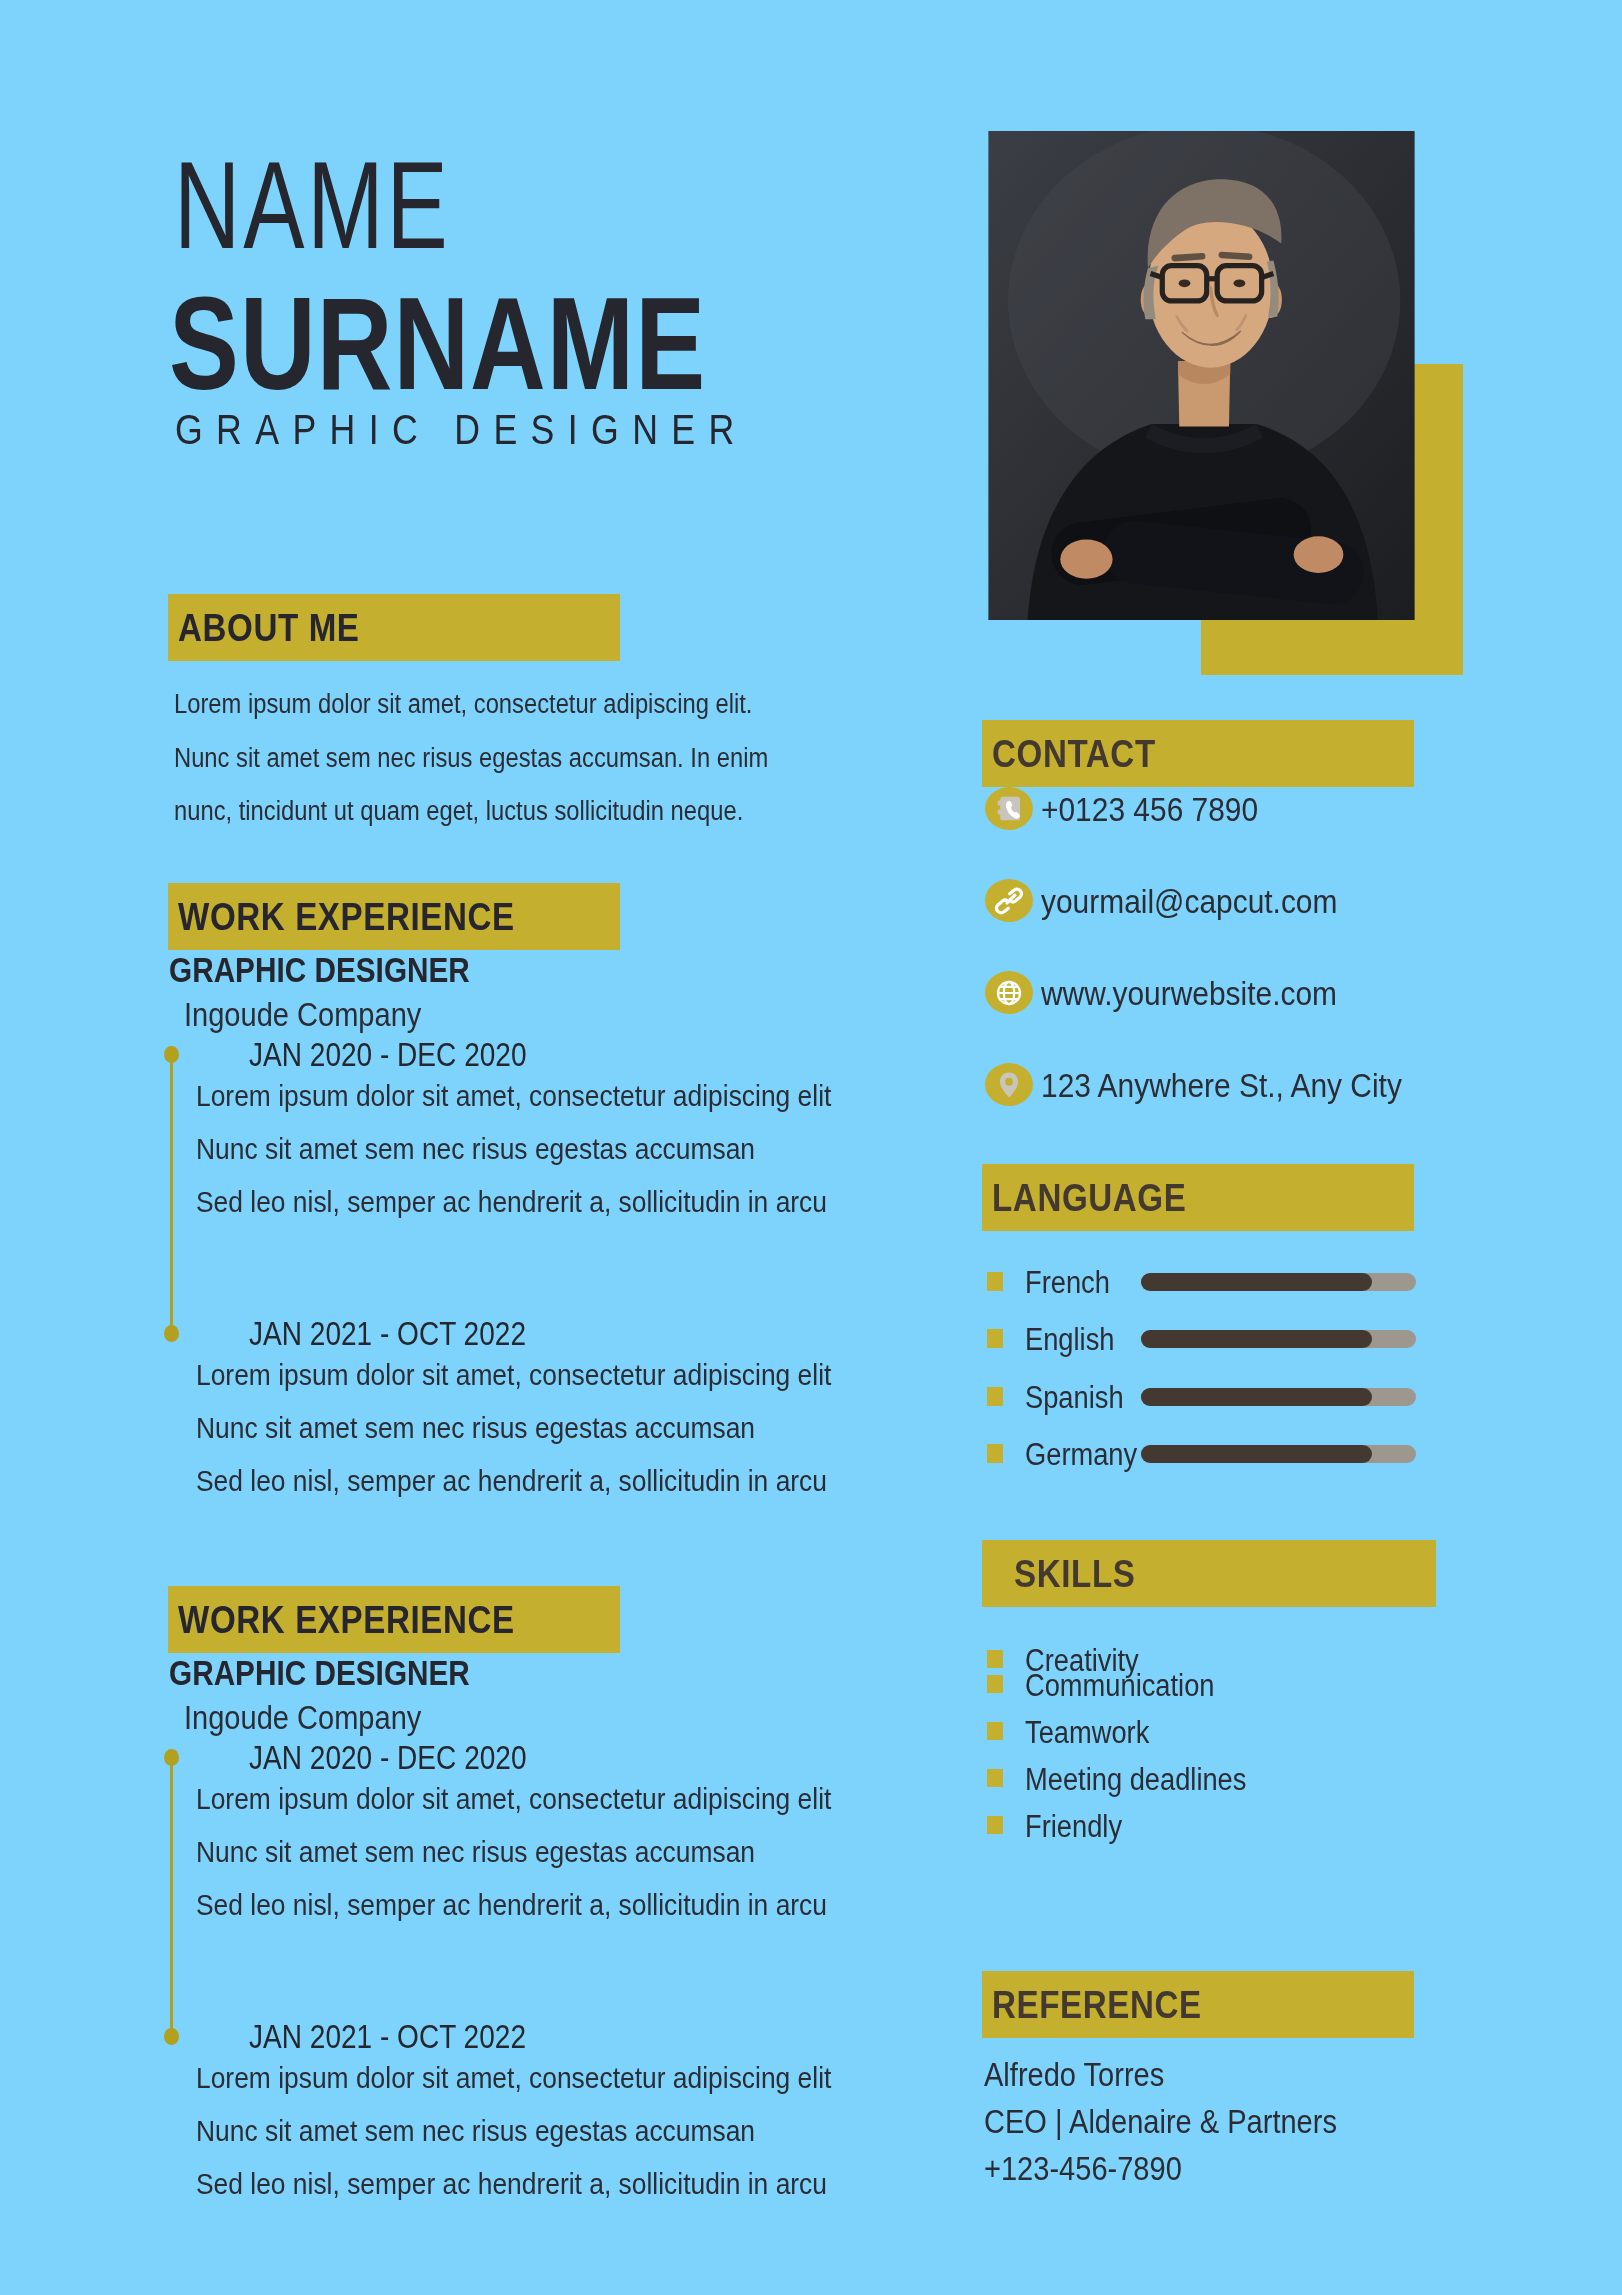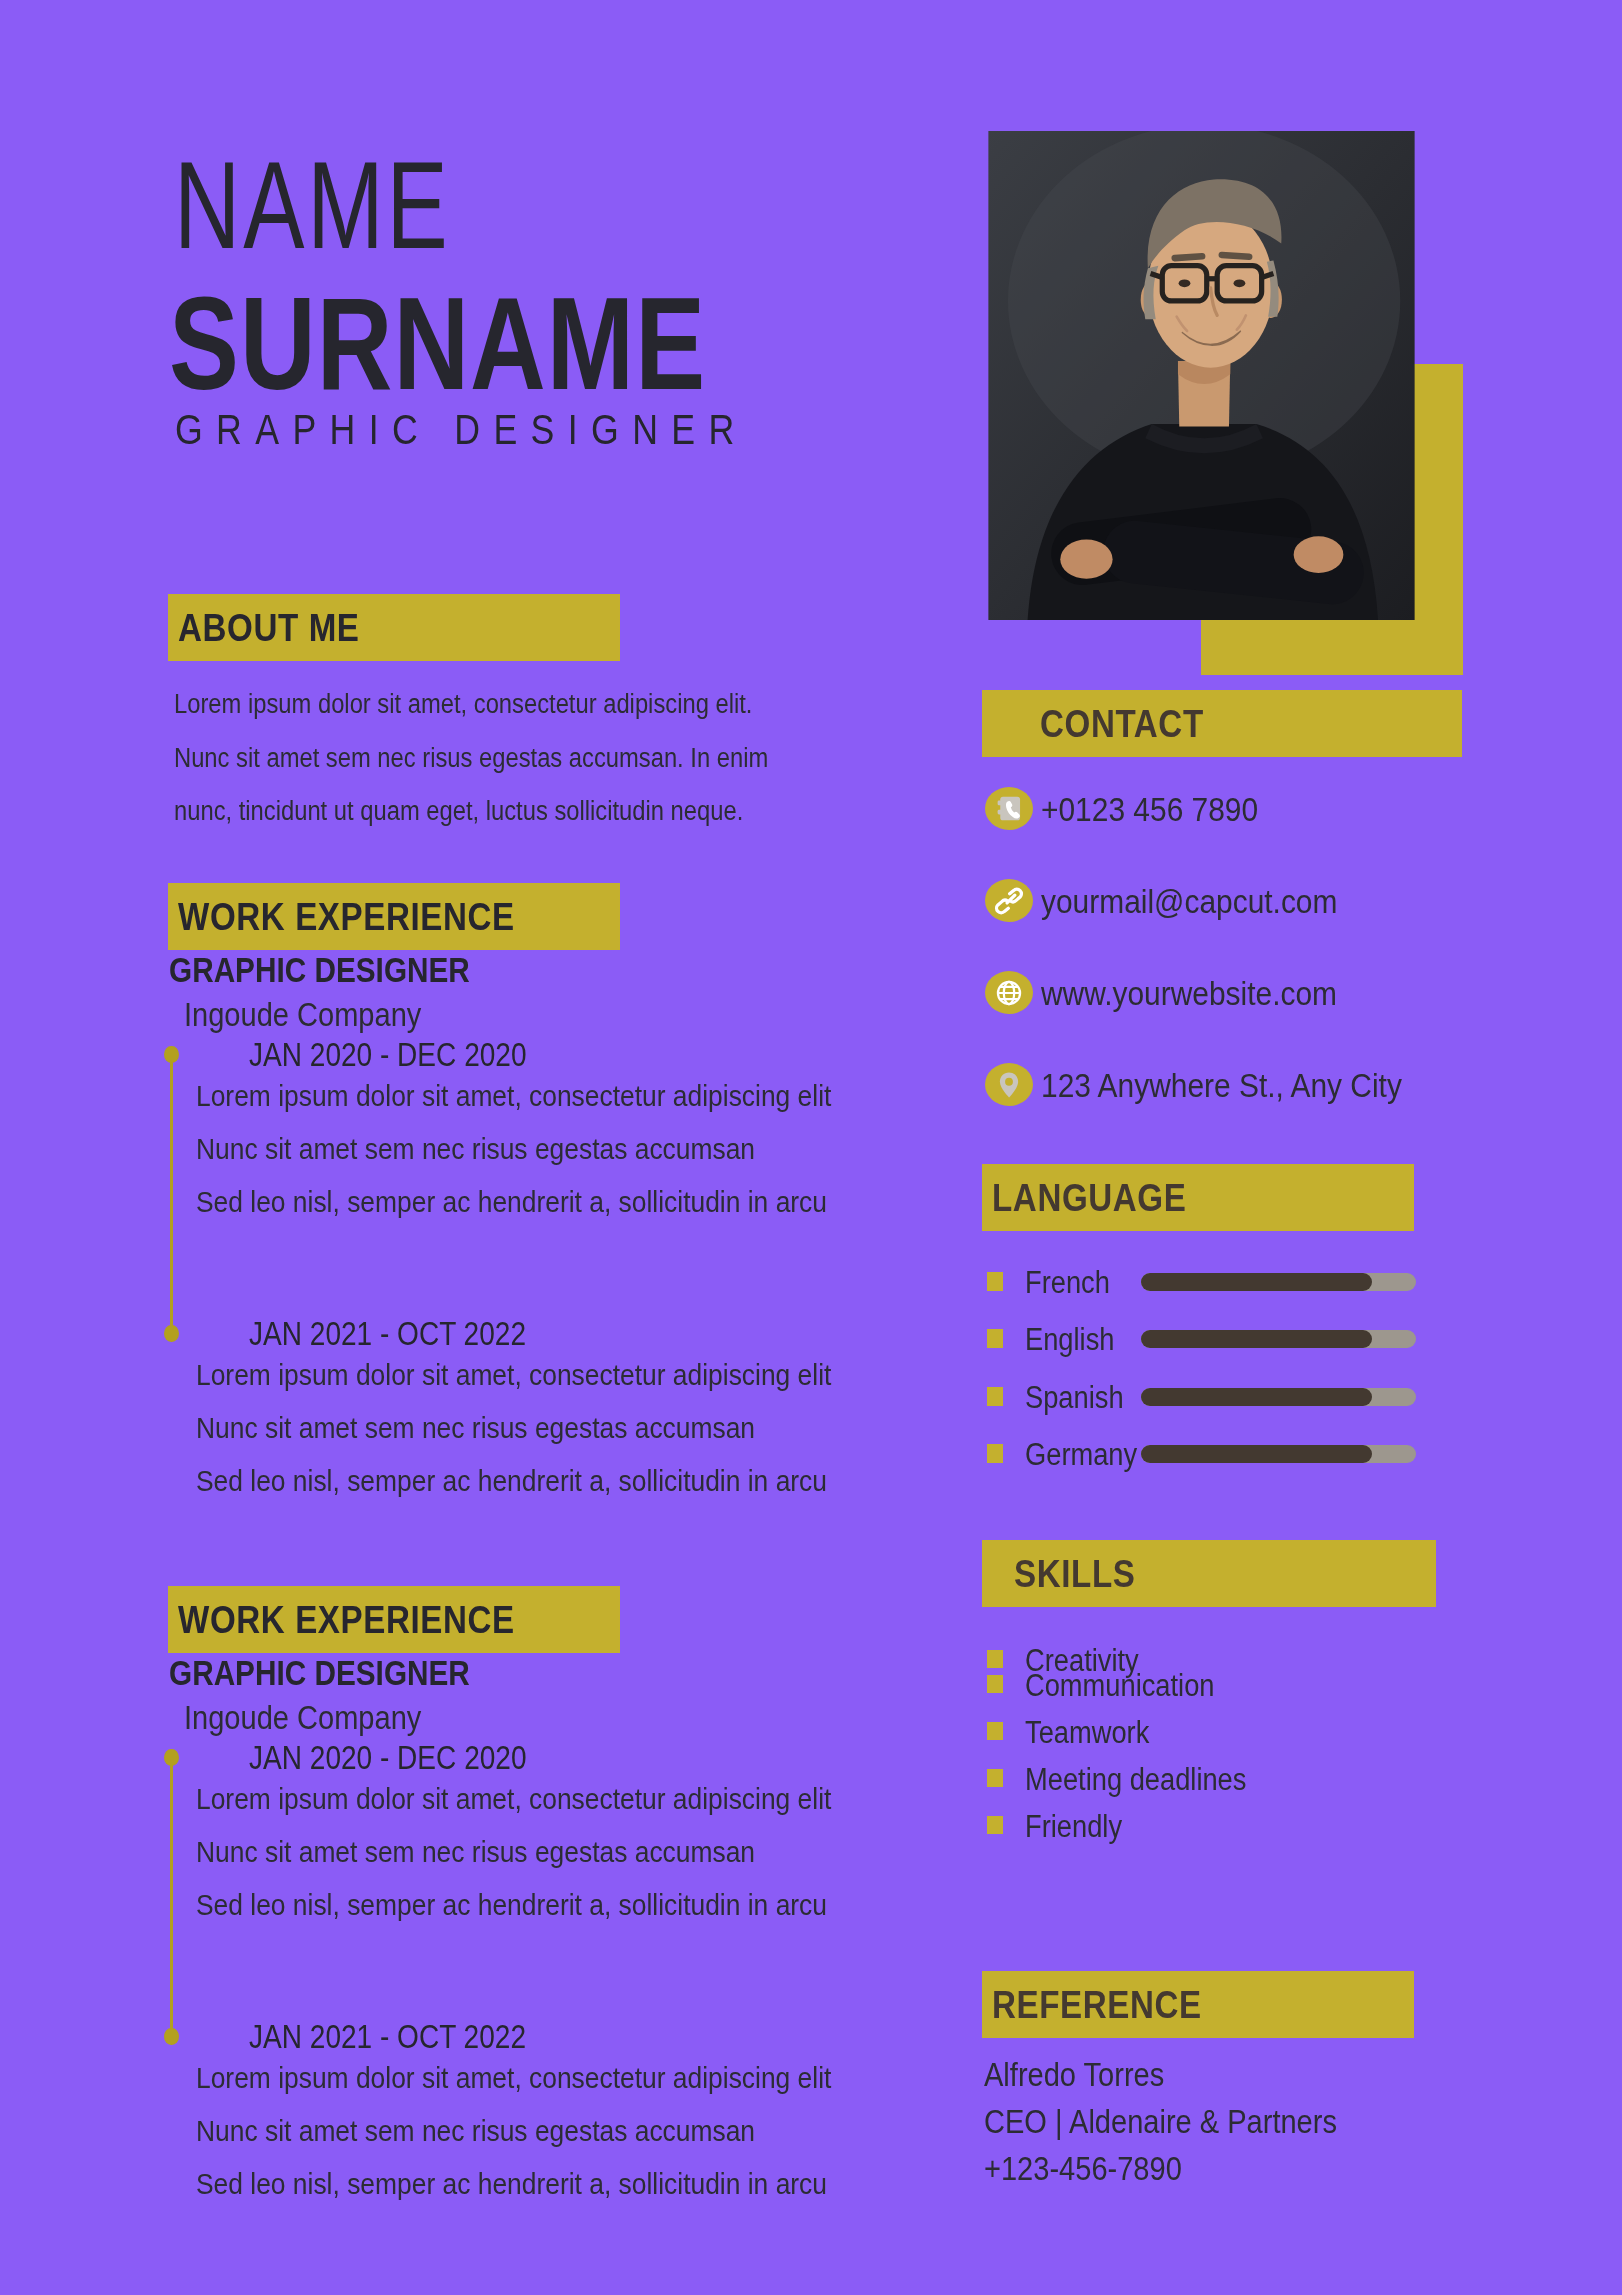--- a/index.html
+++ b/index.html
@@ -1,17 +1,17 @@
 <!DOCTYPE html>
 <html style="font-size:10.5px"><head>
 <meta charset="utf-8">
 <style>
   html,body{margin:0;padding:0;background:#e8e8e8;}
   .page{
-    position:relative; width:1623px; height:2295px; background:#8b5cf6;
+    position:relative; width:1623px; height:2295px; background:#7dd3fc;
     font-family:"Liberation Sans", sans-serif; overflow:hidden; margin:0 auto;
     color:#2b2b33;
   }
   .abs{position:absolute;}
   .sq{display:inline-block; transform-origin:left center; white-space:nowrap;}
   .sq74{transform:scaleX(.74);}
   .sq80{transform:scaleX(.80);}
   .sq85{transform:scaleX(.85);}
   .sq88{transform:scaleX(.88);}
 
@@ -173,21 +173,21 @@
     <div class="wline" style="top:198px;"><span class="sq sq88">Lorem ipsum dolor sit amet, consectetur adipiscing elit</span></div>
     <div class="wline" style="top:251px;"><span class="sq sq88">Nunc sit amet sem nec risus egestas accumsan</span></div>
     <div class="wline" style="top:304px;"><span class="sq sq88">Sed leo nisl, semper ac hendrerit a, sollicitudin in arcu</span></div>
 
     <div class="date" style="top:434px;"><span class="sq sq85">JAN 2021 - OCT 2022</span></div>
     <div class="wline" style="top:477px;"><span class="sq sq88">Lorem ipsum dolor sit amet, consectetur adipiscing elit</span></div>
     <div class="wline" style="top:530px;"><span class="sq sq88">Nunc sit amet sem nec risus egestas accumsan</span></div>
     <div class="wline" style="top:583px;"><span class="sq sq88">Sed leo nisl, semper ac hendrerit a, sollicitudin in arcu</span></div>
   </div>
 
-  <div class="bar bar-r" style="top:690px;padding-left:48px;">
+  <div class="bar bar-r" style="top:720px;">
     <span class="bar-label"><span class="sq sq85">CONTACT</span></span>
   </div>
 
   <div class="c-item" style="top:785px;">
     <span class="c-icon">
       <svg width="29" height="29" viewBox="0 0 44 44">
         <rect x="8" y="4" width="30" height="36" rx="4" fill="#c9c5be"></rect>
         <rect x="4" y="10" width="8" height="7" rx="2" fill="#c9c5be"></rect>
         <rect x="4" y="24" width="8" height="7" rx="2" fill="#c9c5be"></rect>
         <path d="M18 12 q4 -3 6 0 l2 4 q1 3 -2 4 q1 5 5 8 q3 -2 5 0 l3 3 q2 3 -1 5 q-4 3 -9 -1 q-8 -6 -10 -15 q-1 -6 1 -8z" fill="#ffffff"></path>

